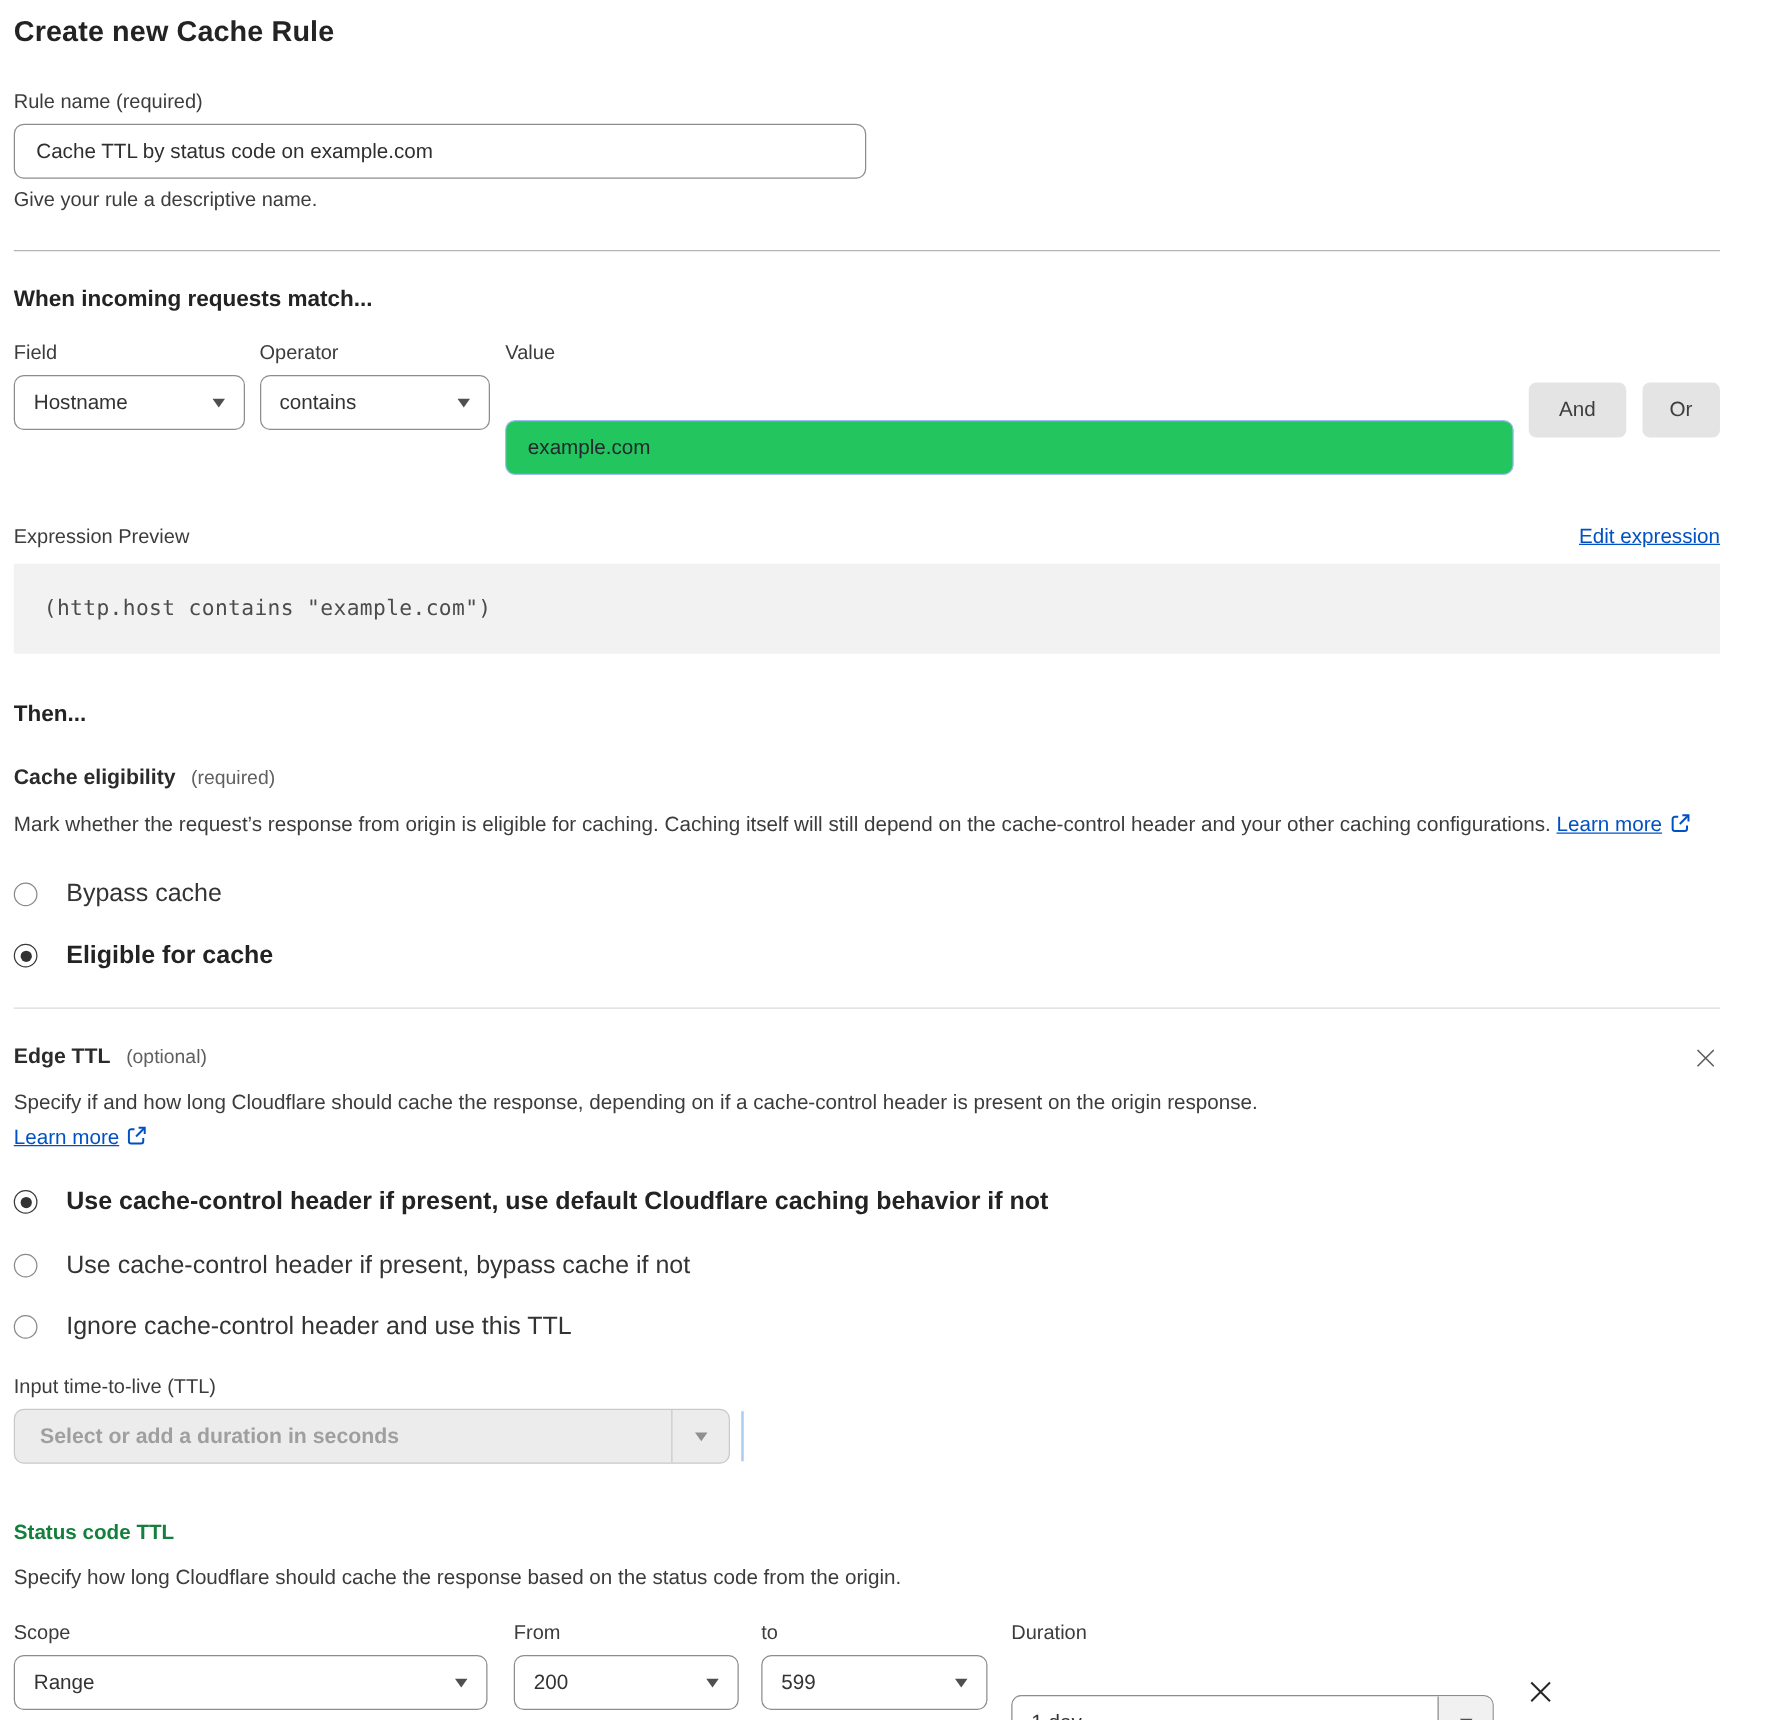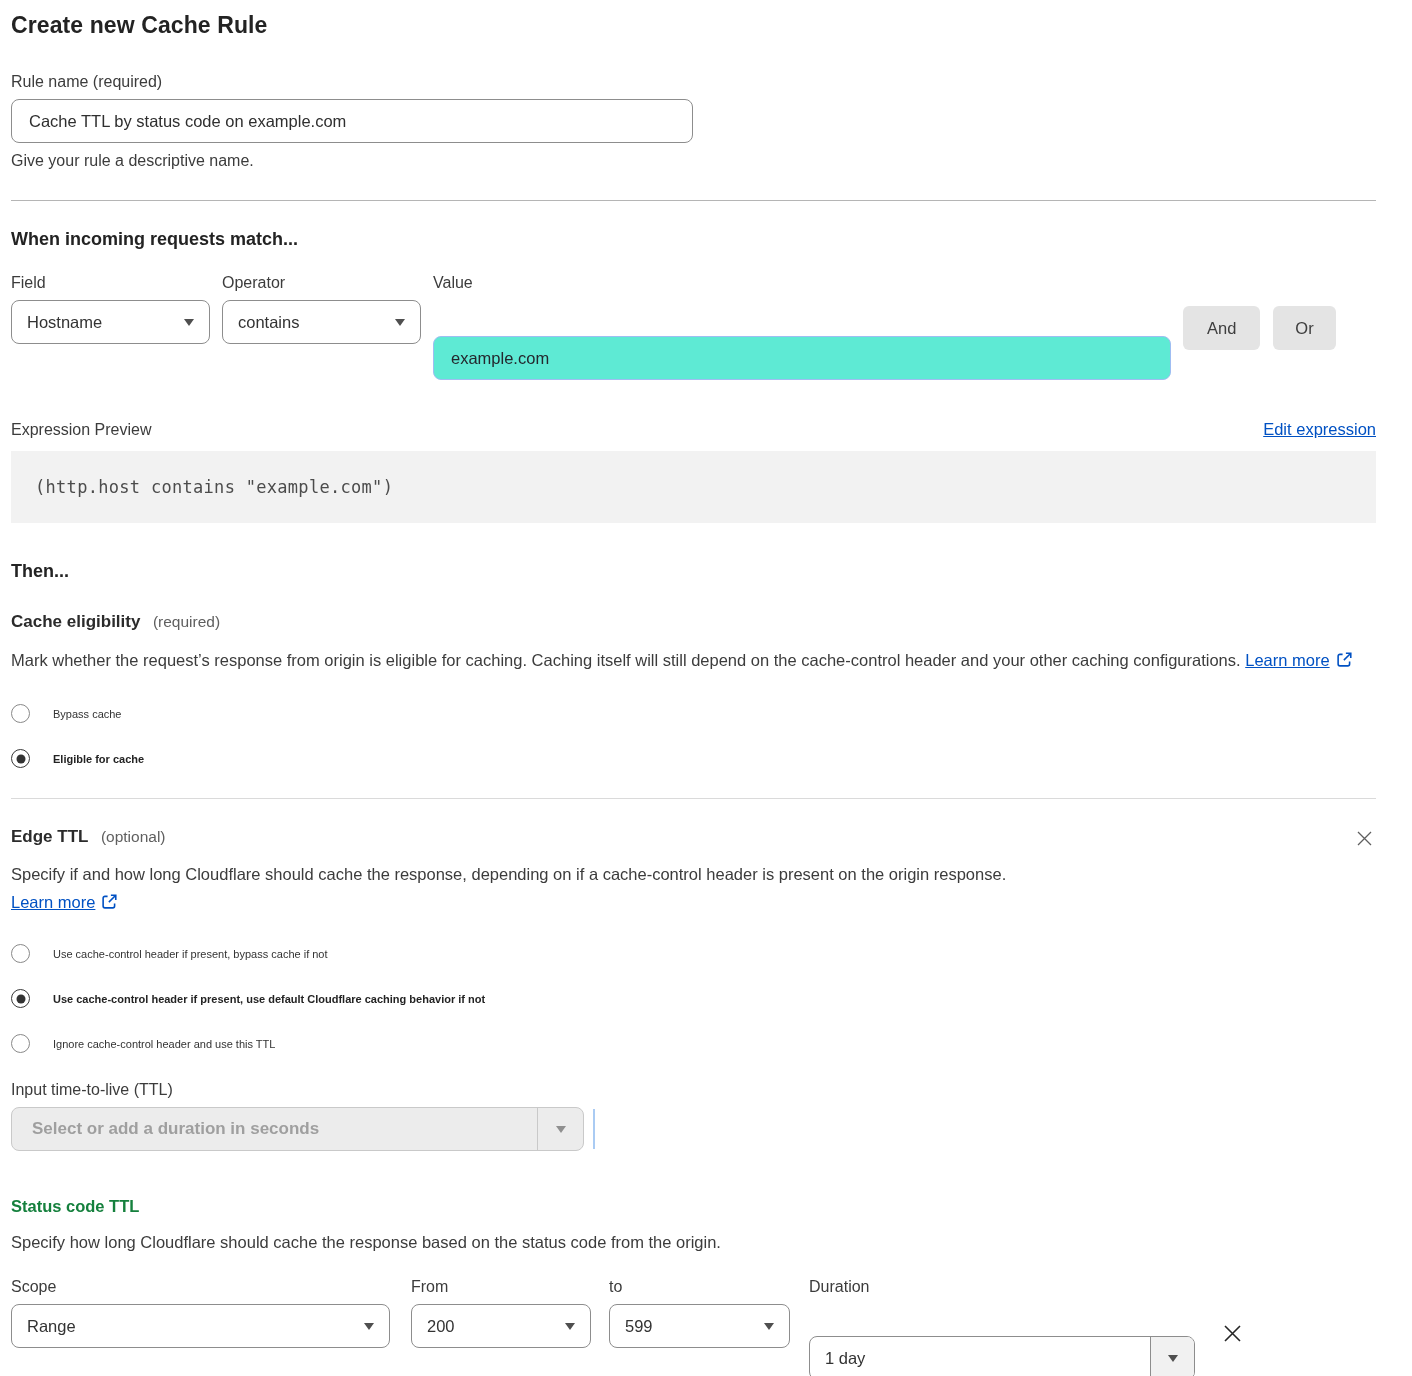--- a/index.html
+++ b/index.html
@@ -34,21 +34,21 @@
   .col { display:flex; flex-direction:column; }
 
   .select {
     height:44px; border:1px solid #8d8d8d; border-radius:8px; background:#fff;
     display:flex; align-items:center; justify-content:space-between;
     padding:0 15px; font-size:16.5px; color:#333; cursor:pointer;
   }
   .caret { width:0; height:0; border-left:5.5px solid transparent; border-right:5.5px solid transparent; border-top:7px solid #4f4f4f; margin-left:12px; flex:none; }
 
   .value-input {
-    width:738px; height:44px; background:#5eead4; border:1px solid #9fbdf2; border-radius:8px;
+    width:807px; height:44px; background:#22c55e; border:1px solid #9fbdf2; border-radius:8px;
     padding:0 17px; font-size:16.5px; color:#24282e; outline:none;
     font-family:"Liberation Sans", sans-serif;
   }
 
   button.gray-btn {
     height:44px; background:#e4e4e4; border:none; border-radius:6px;
     font-size:16.5px; color:#3e3e3e; padding:0 24px; cursor:pointer;
     font-family:"Liberation Sans", sans-serif;
   }
 
@@ -66,21 +66,21 @@
   .radio-row { display:flex; align-items:center; margin-top:26px; cursor:pointer; }
   .radio {
     width:19px; height:19px; border-radius:50%; border:1.5px solid #898989; background:#fff;
     flex:none; position:relative;
   }
   .radio.selected { border-color:#383838; }
   .radio.selected::after {
     content:""; position:absolute; left:50%; top:50%; transform:translate(-50%,-50%);
     width:9px; height:9px; border-radius:50%; background:#333;
   }
-  .radio-label { font-size:11px; color:#333; margin-left:23px; }
+  .radio-label { font-size:20px; color:#333; margin-left:23px; }
   .radio-label.bold { font-weight:700; color:#232323; }
 
   .section-head-row { display:flex; justify-content:space-between; align-items:flex-start; margin-top:28px; }
   .close-btn { background:none; border:none; padding:2px; cursor:pointer; line-height:0; }
 
   .ttl-select {
     width:573px; height:44px; background:#ececec; border:1px solid #c9c9c9; border-radius:8px;
     display:flex; align-items:stretch; overflow:hidden; cursor:default;
   }
   .ttl-select .ttl-text { flex:1; display:flex; align-items:center; padding:0 20px; font-size:17px; color:#9f9f9f;font-weight:bold; }
@@ -184,27 +184,27 @@
   </div>
   <p class="desc" style="max-width:1105px; margin-top:10px;">
     <span>Specify if and how long Cloudflare should cache the response, depending on if a cache-control header is present on the origin response.</span>
     <span class="learn-wrap"><a class="link">Learn more</a><svg class="ext-icon" width="17" height="17" viewBox="0 0 16 16">
           <path d="M6.2 3.2H3.7A1.7 1.7 0 0 0 2 4.9v7.4A1.7 1.7 0 0 0 3.7 14h7.4a1.7 1.7 0 0 0 1.7-1.7V9.8" fill="none" stroke="#0051c3" stroke-width="1.5"></path>
           <path d="M9.3 2.1h4.6v4.6" fill="none" stroke="#0051c3" stroke-width="1.5"></path>
           <path d="M13.7 2.3 7.4 8.6" fill="none" stroke="#0051c3" stroke-width="1.5"></path>
         </svg></span>
   </p>
 
+  <div class="radio-row">
+    <span class="radio selected"></span>
+    <span class="radio-label bold">Use cache-control header if present, use default Cloudflare caching behavior if not</span>
+  </div>
   <div class="radio-row" style="margin-top:28px;">
     <span class="radio"></span>
     <span class="radio-label">Use cache-control header if present, bypass cache if not</span>
-  </div>
-  <div class="radio-row">
-    <span class="radio selected"></span>
-    <span class="radio-label bold">Use cache-control header if present, use default Cloudflare caching behavior if not</span>
   </div>
   <div class="radio-row">
     <span class="radio"></span>
     <span class="radio-label">Ignore cache-control header and use this TTL</span>
   </div>
 
   <div class="field-label" style="margin-top:28px;">Input time-to-live (TTL)</div>
   <div class="row">
     <div class="ttl-select">
       <span class="ttl-text">Select or add a duration in seconds</span>

